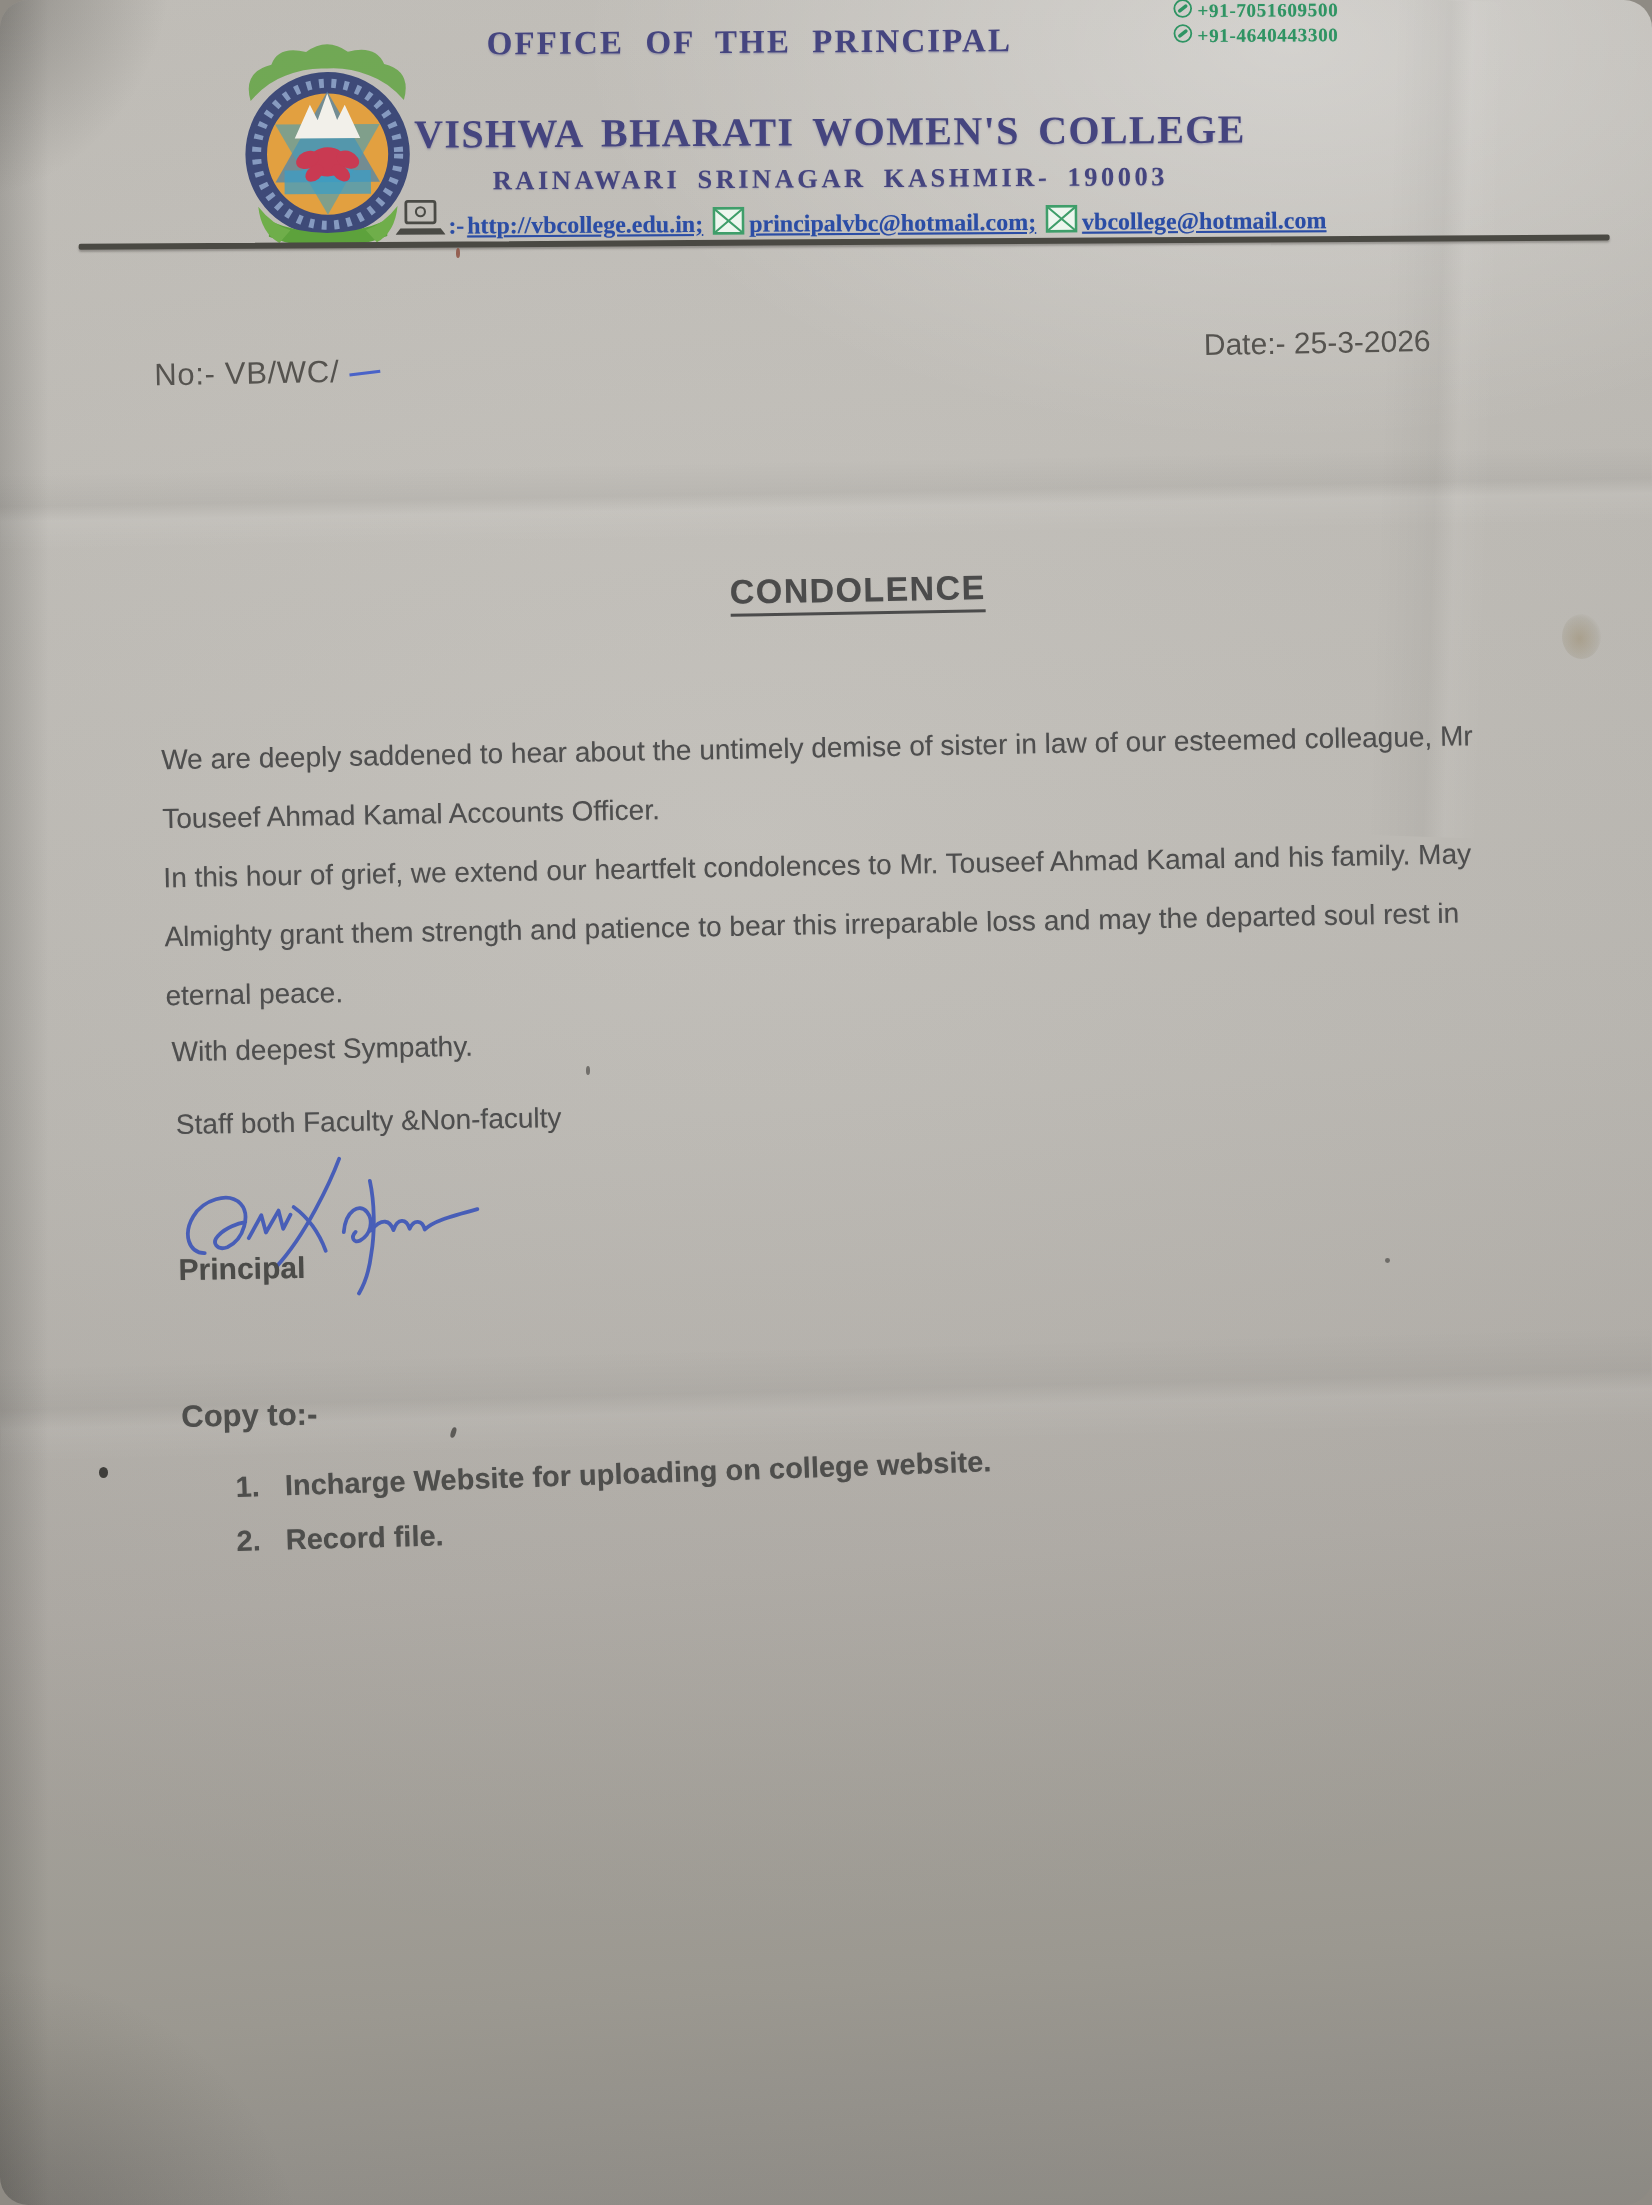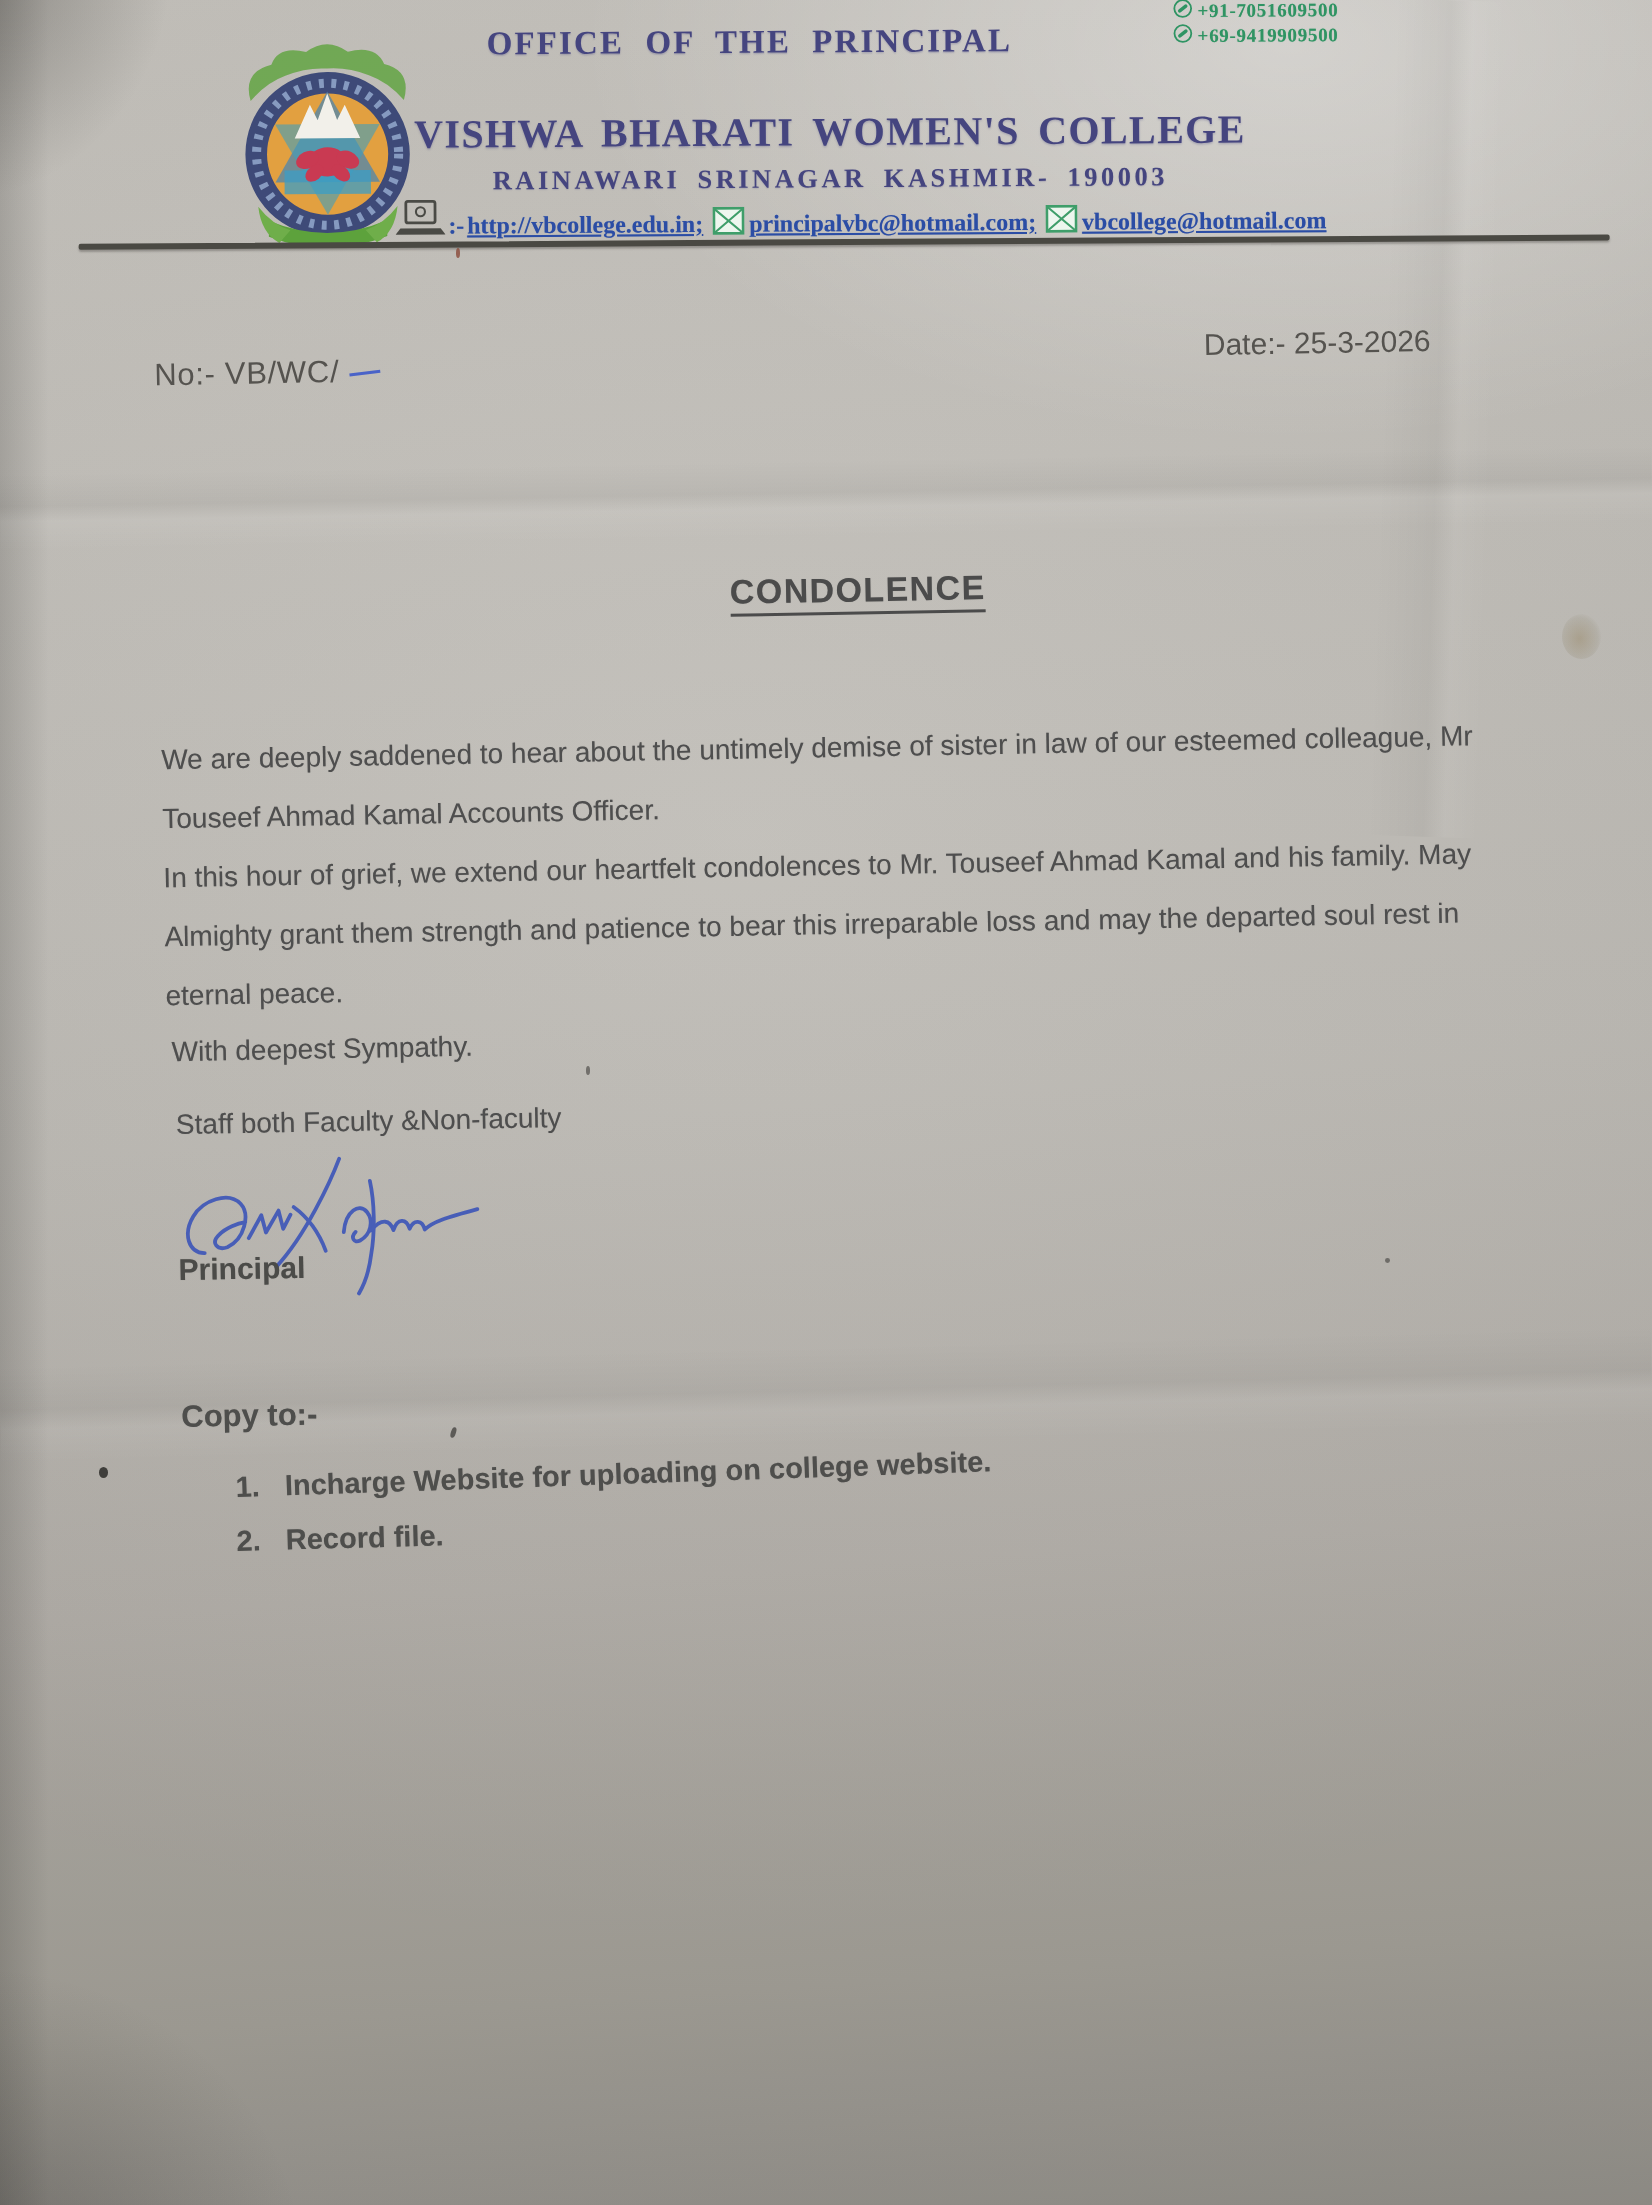--- a/index.html
+++ b/index.html
@@ -3,20 +3,21 @@
 <meta charset="utf-8">
 <style>
   html,body{margin:0;padding:0;}
   body{width:1652px;height:2205px;overflow:hidden;background:#8f8b84;font-family:"Liberation Sans",sans-serif;}
 
   .paper{position:absolute;inset:0;overflow:hidden;
     background:
       radial-gradient(ellipse 1186px 663px at 78% 2%, rgba(255,255,255,0.33), rgba(255,255,255,0) 60%),
       radial-gradient(ellipse 1813px 1255px at 45% 38%, rgba(255,255,255,0.10), rgba(0,0,0,0.05) 88%),
       linear-gradient(176deg,#c7c4be 0%,#bfbcb6 26%,#bab7b1 50%,#b2aea8 70%,#a3a098 88%,#93908a 100%);
+    border-radius: 28px;
   }
   .edge-left{position:absolute;left:0;top:0;width:49px;height:100%;
     background:linear-gradient(90deg,rgba(20,20,18,0.16),rgba(0,0,0,0));}
   .corner-tl{position:absolute;left:-42px;top:-42px;width:223px;height:251px;
     background:radial-gradient(ellipse at 0% 0%,rgba(55,53,49,0.42),rgba(0,0,0,0) 68%);}
   .corner-bl{position:absolute;left:-56px;bottom:-70px;width:391px;height:335px;
     background:radial-gradient(ellipse at 8% 100%,rgba(40,38,35,0.30),rgba(0,0,0,0) 65%);}
   .crease-h1{position:absolute;left:0;top:460px;width:100%;height:77px;transform:rotate(-1deg);
     background:linear-gradient(180deg,rgba(0,0,0,0) 0%,rgba(0,0,0,0.045) 42%,rgba(255,255,255,0.07) 62%,rgba(0,0,0,0) 100%);}
   .crease-h2{position:absolute;left:0;top:1346px;width:100%;height:98px;transform:rotate(-1.4deg);
@@ -101,21 +102,21 @@
         </span>
         <span>+91-7051609500</span>
       </div>
       <div class="phone-row">
         <span>
           <svg width="21" height="21" viewBox="0 0 30 30">
             <circle cx="15" cy="15" r="12" fill="none" stroke="#2f9463" stroke-width="2.6"></circle>
             <rect x="7" y="12.5" width="16" height="5" rx="2.5" transform="rotate(-38 15 15)" fill="#2f9463"></rect>
           </svg>
         </span>
-        <span>+69-9419909500</span>
+        <span>+91-4640443300</span>
       </div>
     </div>
 
     <div style="position:absolute;left:230px;top:33px;">
       <svg width="195" height="216" viewBox="0 0 280 310">
         <path d="M30 98 Q18 56 60 46 Q70 18 110 28 Q140 6 170 28 Q210 18 222 46 Q262 56 250 98 Q228 72 200 62 Q170 50 140 52 Q110 50 80 62 Q52 72 30 98 Z" fill="#5da23c" opacity="0.8"></path>
         <circle cx="140" cy="175" r="118" fill="#3e4a78"></circle>
         <circle cx="140" cy="175" r="87" fill="#e2a040"></circle>
         <circle cx="140" cy="175" r="102" fill="none" stroke="#9fb6d8" stroke-width="13" stroke-dasharray="7 11" opacity="0.75"></circle>
         <polygon points="140,85 215,215 65,215" fill="#4e86ae" opacity="0.75"></polygon>

